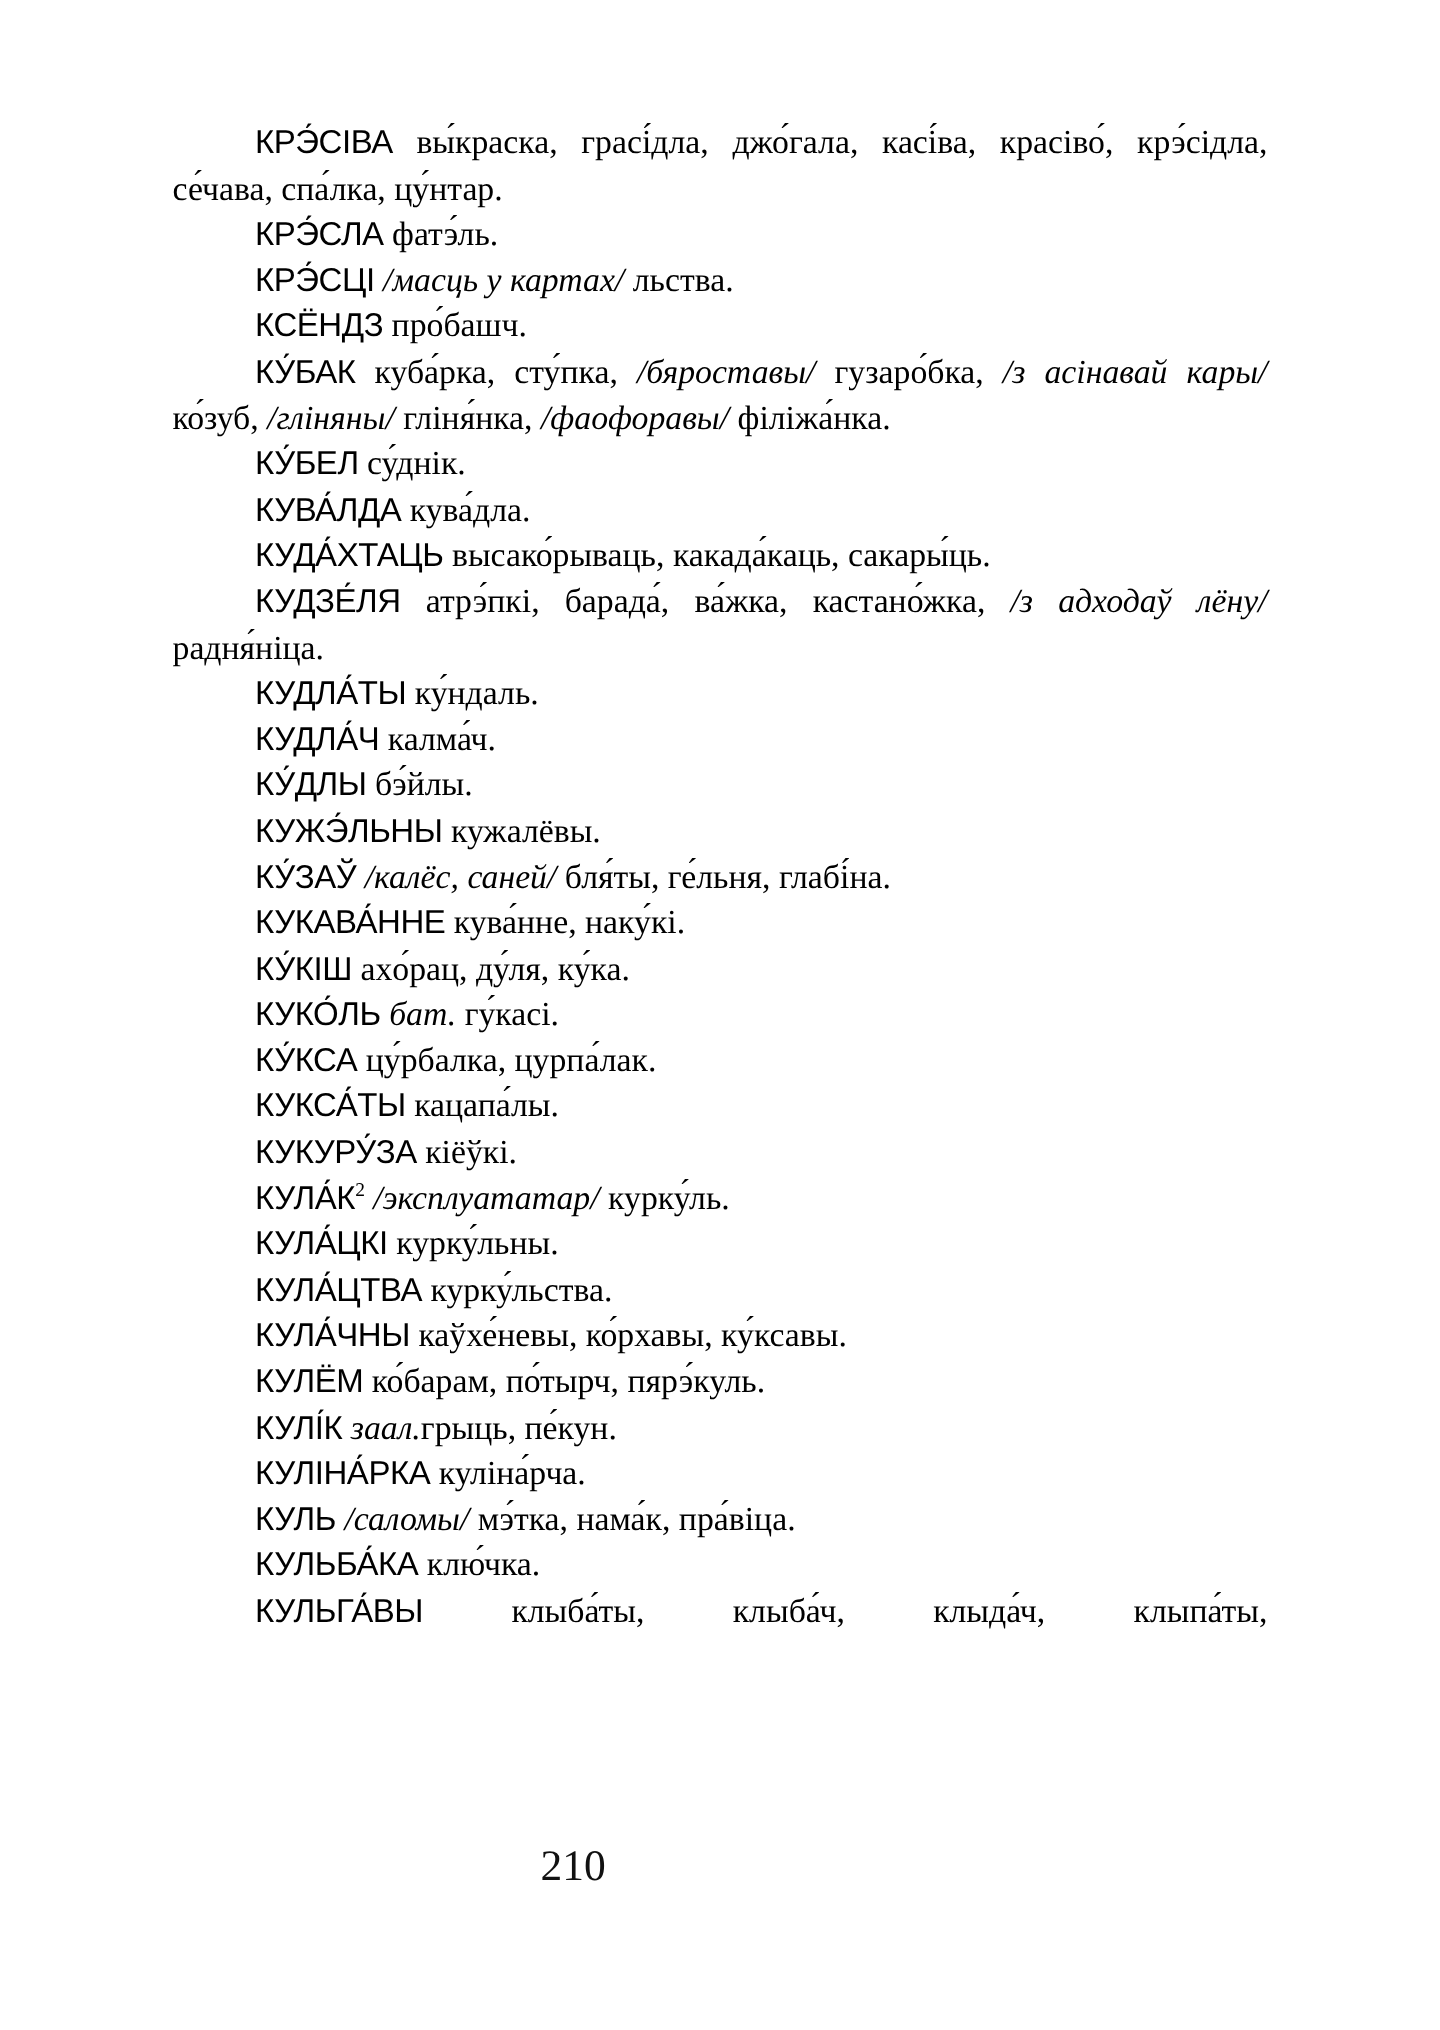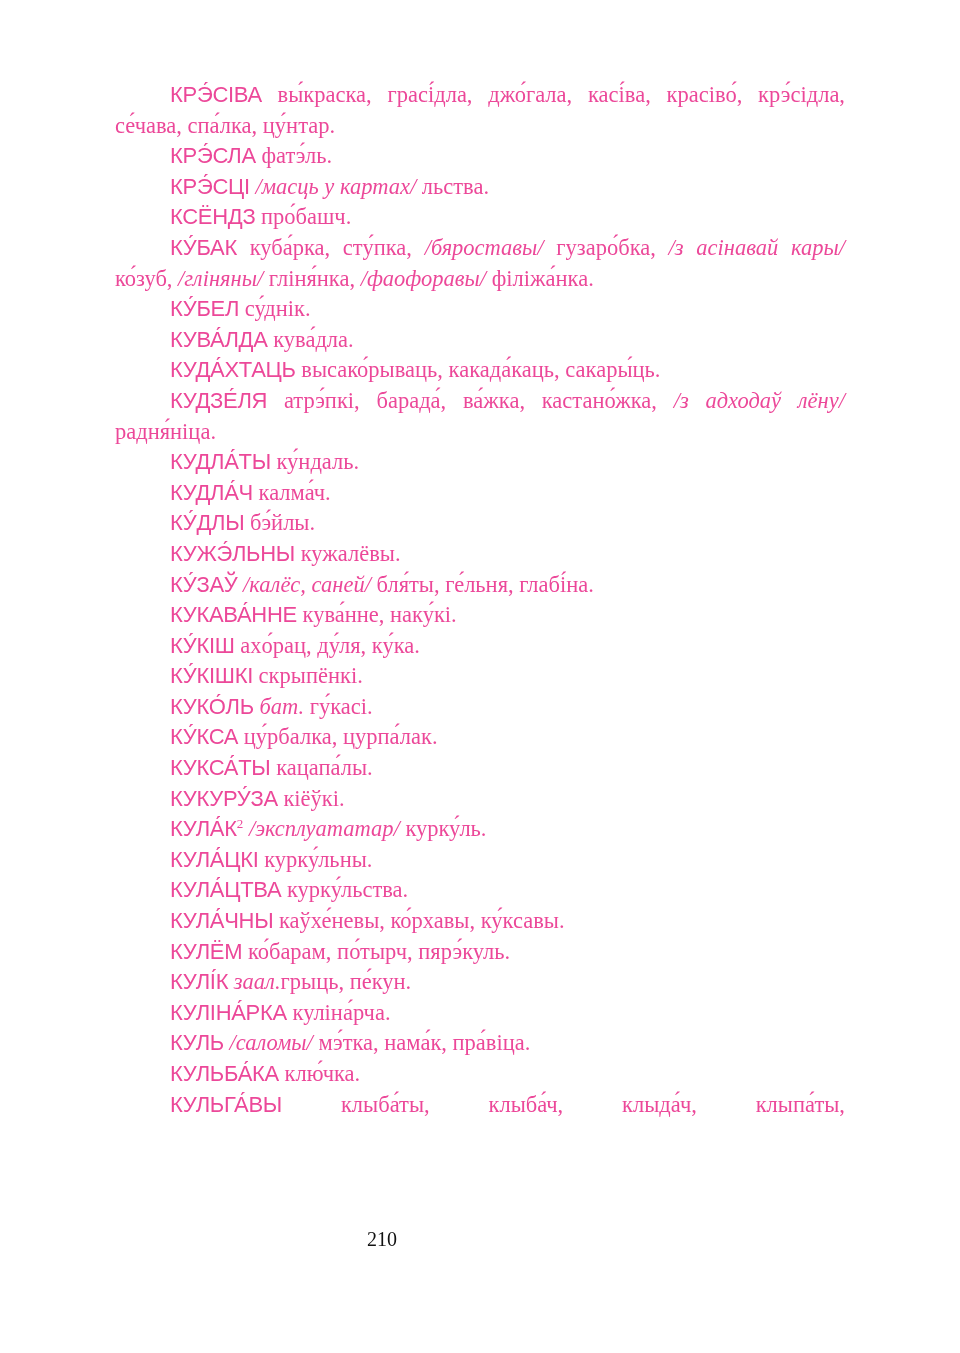--- a/index.html
+++ b/index.html
@@ -1,29 +1,29 @@
 <!DOCTYPE html>
 <html><head>
 <meta charset="utf-8">
 <style>
   html, body { margin: 0; padding: 0; background: #ffffff; }
   body { width: 960px; height: 1353px; position: relative; overflow: hidden; }
   .page {
     position: absolute; left: 115px; top: 80px; width: 730px;
     font-family: "Liberation Serif", "DejaVu Serif", serif;
-    font-size: 22.5px; line-height: 30.6px; color: #ec4899;
+    font-size: 22.5px; line-height: 30.6px; color: #000000;
   }
   .entry { text-align: justify; text-indent: 55px; margin: 0; }
   .entry.last { text-align-last: justify; }
   .hw { font-family: "Liberation Sans", "DejaVu Sans", sans-serif; font-size: 22px; letter-spacing: -0.3px; }
   .it { font-style: italic; margin-top: 44px; }
   .sup { font-size: 13px; vertical-align: super; line-height: 0; }
   .pagenum {
     position: absolute; left: 0; width: 764px; top: 1228px; text-align: center;
-    font-family: "Liberation Serif", "DejaVu Serif", serif; font-size: 20px; color: #111;
+    font-family: "Liberation Serif", "DejaVu Serif", serif; font-size: 29px; color: #111;
   }
 </style>
 </head>
 <body>
 
 <div class="page" id="page">
     <p class="entry"><span class="hw">КРЭ́СІВА</span><span> вы́краска, грасі́дла, джо́гала, касі́ва, красіво́, крэ́сідла, се́чава, спа́лка, цу́нтар.</span></p>
     <p class="entry"><span class="hw">КРЭ́СЛА</span><span> фатэ́ль.</span></p>
     <p class="entry"><span class="hw">КРЭ́СЦІ</span><span> </span><span class="it">/масць у картах/</span><span> льства.</span></p>
     <p class="entry"><span class="hw">КСЁНДЗ</span><span> про́башч.</span></p>
@@ -32,21 +32,20 @@
     <p class="entry"><span class="hw">КУВА́ЛДА</span><span> кува́дла.</span></p>
     <p class="entry"><span class="hw">КУДА́ХТАЦЬ</span><span> высако́рываць, какада́каць, сакары́ць.</span></p>
     <p class="entry"><span class="hw">КУДЗЕ́ЛЯ</span><span> атрэ́пкі, барада́, ва́жка, кастано́жка, </span><span class="it">/з адходаў лёну/</span><span> радня́ніца.</span></p>
     <p class="entry"><span class="hw">КУДЛА́ТЫ</span><span> ку́ндаль.</span></p>
     <p class="entry"><span class="hw">КУДЛА́Ч</span><span> калма́ч.</span></p>
     <p class="entry"><span class="hw">КУ́ДЛЫ</span><span> бэ́йлы.</span></p>
     <p class="entry"><span class="hw">КУЖЭ́ЛЬНЫ</span><span> кужалёвы.</span></p>
     <p class="entry"><span class="hw">КУ́ЗАЎ</span><span> </span><span class="it">/калёс, саней/</span><span> бля́ты, ге́льня, глабі́на.</span></p>
     <p class="entry"><span class="hw">КУКАВА́ННЕ</span><span> кува́нне, наку́кі.</span></p>
     <p class="entry"><span class="hw">КУ́КІШ</span><span> axо́рац, ду́ля, ку́ка.</span></p>
-    <p class="entry"><span class="hw">КУ́КІШКІ</span><span> скрыпёнкі.</span></p>
     <p class="entry"><span class="hw">КУКО́ЛЬ</span><span> </span><span class="it">бат.</span><span> гу́касі.</span></p>
     <p class="entry"><span class="hw">КУ́КСА</span><span> цу́рбалка, цурпа́лак.</span></p>
     <p class="entry"><span class="hw">КУКСА́ТЫ</span><span> кацапа́лы.</span></p>
     <p class="entry"><span class="hw">КУКУРУ́ЗА</span><span> кіёўкі.</span></p>
     <p class="entry"><span class="hw">КУЛА́К</span><span class="sup">2</span><span> </span><span class="it">/эксплуататар/</span><span> курку́ль.</span></p>
     <p class="entry"><span class="hw">КУЛА́ЦКІ</span><span> курку́льны.</span></p>
     <p class="entry"><span class="hw">КУЛА́ЦТВА</span><span> курку́льства.</span></p>
     <p class="entry"><span class="hw">КУЛА́ЧНЫ</span><span> каўхе́невы, ко́рхавы, ку́ксавы.</span></p>
     <p class="entry"><span class="hw">КУЛЁМ</span><span> ко́барам, по́тырч, пярэ́куль.</span></p>
     <p class="entry"><span class="hw">КУЛІ́К</span><span> </span><span class="it">заал.</span><span>грыць, пе́кун.</span></p>

